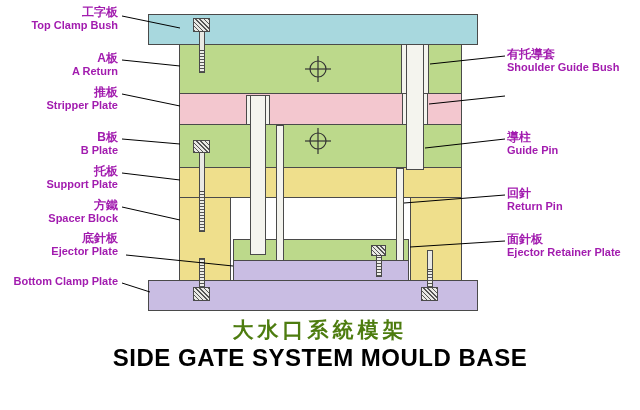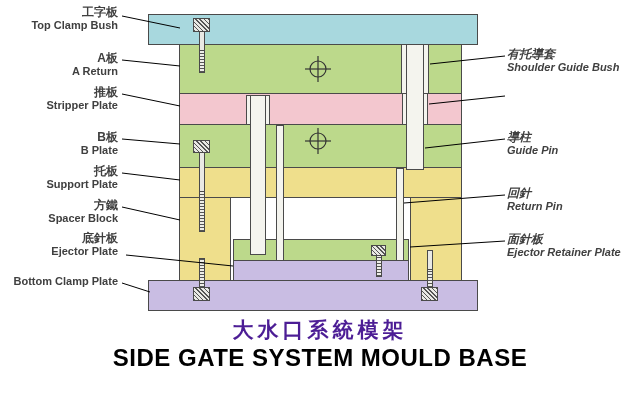--- a/index.html
+++ b/index.html
@@ -15,29 +15,29 @@
   .c-purple { background:#c9bde3; }
   .pin { position:absolute; background:#f4f4ee; border:1px solid #4a4a4a; box-sizing:border-box; }
   .screwhead {
     position:absolute; border:1px solid #4a4a4a; box-sizing:border-box;
     background:repeating-linear-gradient(45deg,#555 0,#555 1px,#e9e9e4 1px,#e9e9e4 3px);
   }
   .screwshaft { position:absolute; background:#e9e9e4; border:1px solid #4a4a4a; box-sizing:border-box; }
   .threads {
     background:repeating-linear-gradient(0deg,#555 0,#555 1px,#eeeee8 1px,#eeeee8 3px);
   }
-  .lbl { position:absolute; color:#404040; line-height:13px; white-space:nowrap; }
+  .lbl { position:absolute; color:#a21caf; line-height:13px; white-space:nowrap; }
   .lbl.left  { right:522px; text-align:right; }
-  .lbl.right { left:507px;  text-align:left;font-style:italic; }
+  .lbl.right { left:507px;  text-align:left; }
   .lbl .cn { font-size:12px; font-weight:bold; }
   .lbl .en { font-size:11px; font-weight:bold; }
   .lines { position:absolute; left:0; top:0; width:640px; height:410px; pointer-events:none; }
   .title-cn {
     position:absolute; left:0; top:316px; width:640px; text-align:center;
-    font-size:21px; font-weight:bold; letter-spacing:4px; color:#4c1d95;
+    font-size:21px; font-weight:bold; letter-spacing:4px; color:#4d7c0f;
   }
   .title-en {
     position:absolute; left:0; top:344px; width:640px; text-align:center;
     font-size:24px; font-weight:bold; letter-spacing:0.5px; color:#000;
   }
 </style>
 </head>
 <body>
 
 <div class="stage">

